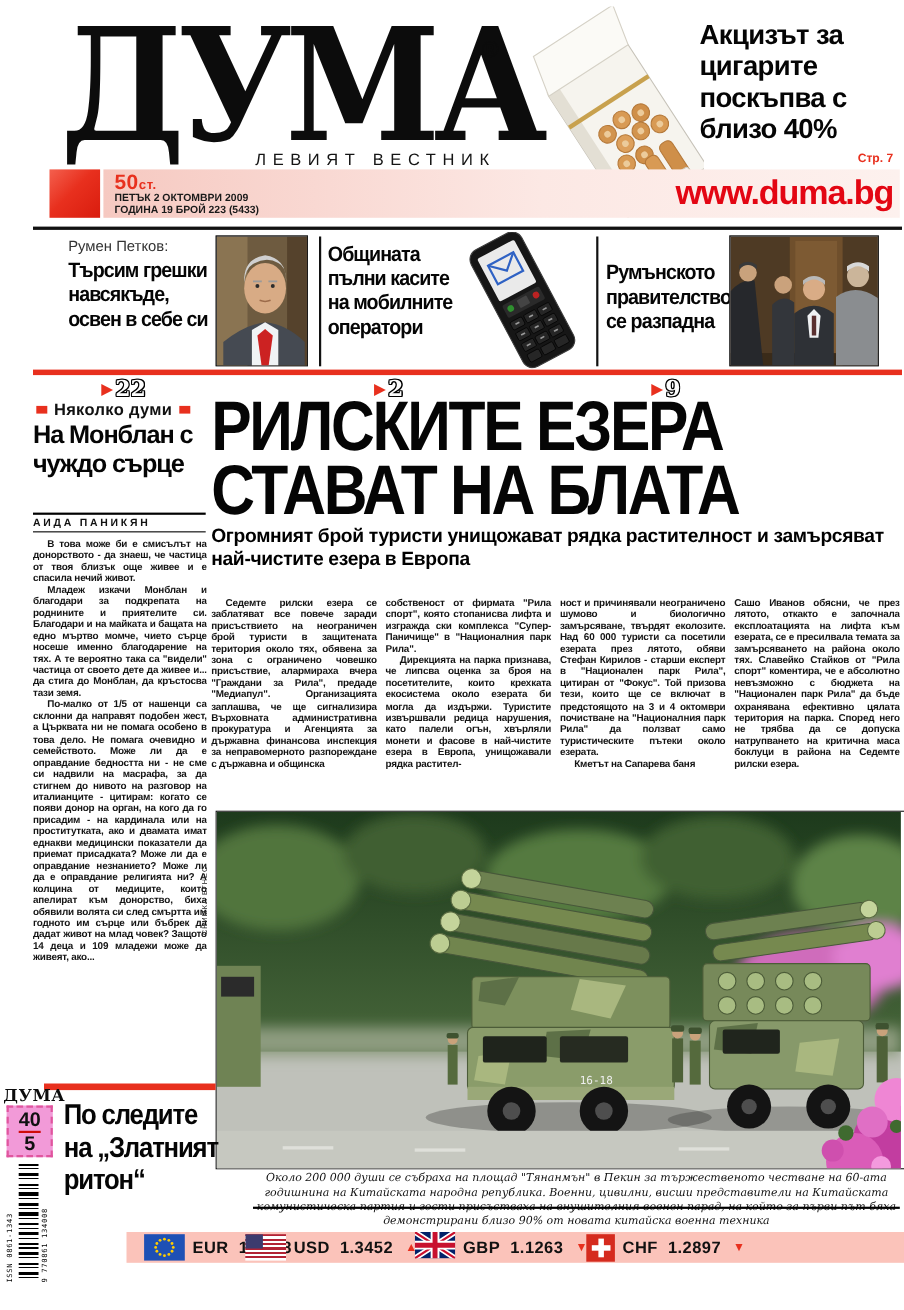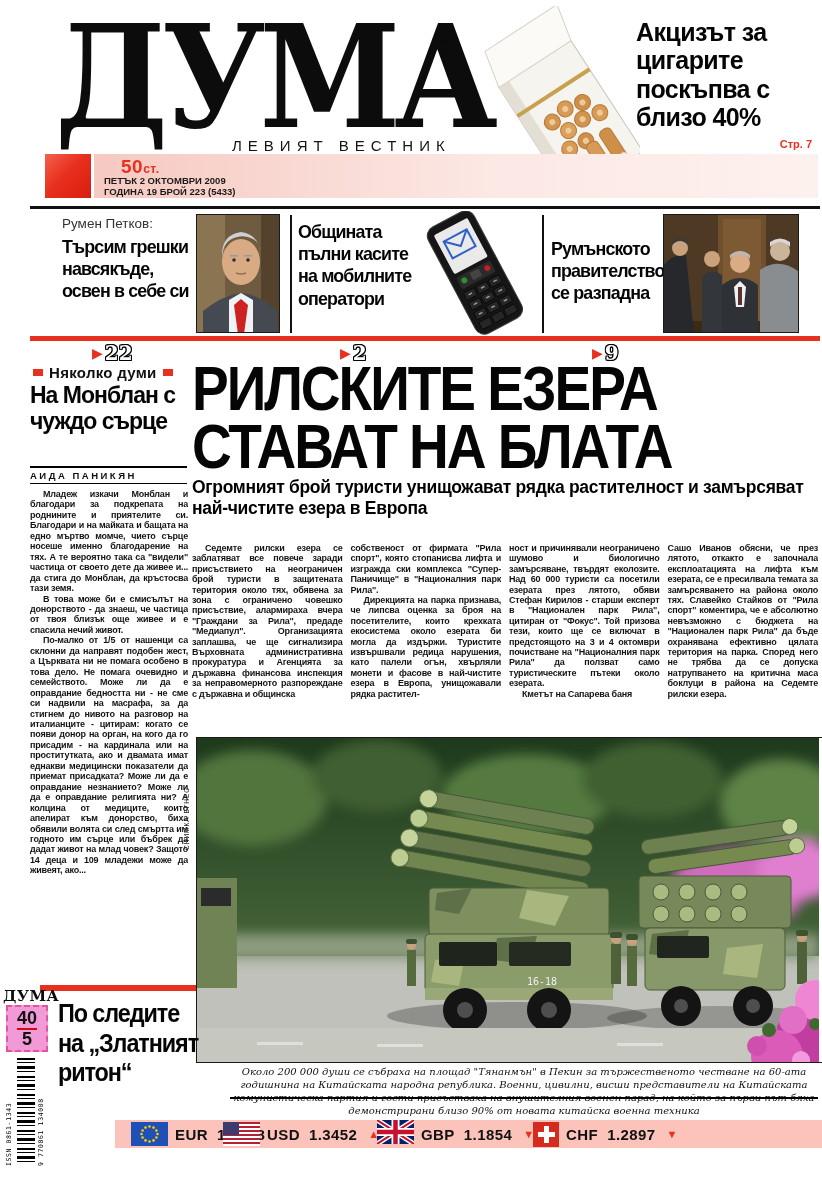--- a/index.html
+++ b/index.html
@@ -19,21 +19,21 @@
   .tagline { left:232px; top:137px; width:226px; font-weight:normal; font-size:15px;
              letter-spacing:6px; white-space:nowrap; color:#141414; }
   .top-story { left:636px; top:18px; width:182px; font-weight:bold; font-size:25px;
                line-height:1.13; letter-spacing:-0.6px; color:#050505; }
   .top-story-page { left:636px; top:138px; width:176px; text-align:right;
                     color:#e8301e; font-weight:bold; font-size:11px; }
   .red-square { left:45px; top:154px; width:46px; height:44px;
                 background:linear-gradient(135deg,#f4604e 0%,#e8301e 45%,#d91c0e 100%); }
   .info-bar { left:94px; top:154px; width:724px; height:44px;
               background:linear-gradient(90deg,#f6c9c1 0%,#fce8e4 55%,#fdf1ee 100%); }
-  .price { left:104px; top:156px; color:#e8301e; font-weight:bold; font-size:19px; letter-spacing:0.5px;margin-left:17px; }
+  .price { left:104px; top:156px; color:#e8301e; font-weight:bold; font-size:19px; letter-spacing:0.5px; }
   .price .unit { font-size:12px; }
   .date-line  { left:104px; top:175px; font-weight:bold; font-size:9.5px; color:#1a1a1a; }
   .issue-line { left:104px; top:186px; font-weight:bold; font-size:9.5px; color:#1a1a1a; }
   .website { left:598px; top:157px; width:214px; text-align:right; color:#e30613;
              font-weight:bold; font-size:31px; letter-spacing:-1px; }
   .rule-black { left:30px; top:206px; width:790px; height:3px; background:#111; }
 
   
   .t-kicker { left:62px; top:216px; font-size:13.5px; color:#333; }
   .t1-title { left:62px; top:236px; width:136px; }
@@ -181,20 +181,21 @@
   </div>
 
   <div class="abs top-story">Акцизът за цигарите поскъпва с близо 40%</div>
   <div class="abs top-story-page">Стр. 7</div>
 
   <div class="abs red-square"></div>
   <div class="abs info-bar"></div>
   <div class="abs price"><span>50</span><span class="unit">ст.</span></div>
   <div class="abs date-line">ПЕТЪК 2 ОКТОМВРИ 2009</div>
   <div class="abs issue-line">ГОДИНА 19 БРОЙ 223 (5433)</div>
+  <div class="abs website">www.duma.bg</div>
   <div class="abs rule-black"></div>
 
   <div class="abs t-kicker">Румен Петков:</div>
   <div class="abs teaser-title t1-title">Търсим грешки навсякъде, освен в себе си</div>
   <div class="abs t-img t1-img">
     <svg width="84" height="119" viewBox="0 0 84 119">
       <rect width="84" height="119" fill="#6e5b40"></rect>
       <rect width="28" height="119" fill="#8a7452"></rect>
       <rect x="64" width="20" height="119" fill="#55422c"></rect>
       <path d="M6 119 L6 96 Q26 80 44 78 Q64 80 80 96 L80 119 Z" fill="#454a52"></path>
@@ -295,22 +296,22 @@
   <div class="abs op-header">
     <span class="sq"></span>
     <span>Няколко думи</span>
     <span class="sq"></span>
   </div>
   <div class="abs op-title">На Монблан с чуждо сърце</div>
   <div class="abs op-rule-a"></div>
   <div class="abs op-author">АИДА ПАНИКЯН</div>
   <div class="abs op-rule-b"></div>
   <div class="abs op-body">
+    <p>В това може би е смисълът на донорството - да знаеш, че частица от твоя близък още живее и е спасила нечий живот.</p>
     <p>Младеж изкачи Монблан и благодари за подкрепата на роднините и приятелите си. Благодари и на майката и бащата на едно мъртво момче, чието сърце носеше именно благодарение на тях. А те вероятно така са "видели" частица от своето дете да живее и... да стига до Монблан, да кръстосва тази земя.</p>
-    <p>В това може би е смисълът на донорството - да знаеш, че частица от твоя близък още живее и е спасила нечий живот.</p>
     <p>По-малко от 1/5 от нашенци са склонни да направят подобен жест, а Църквата ни не помага особено в това дело. Не помага очевидно и семейството. Може ли да е оправдание бедността ни - не сме си надвили на масрафа, за да стигнем до нивото на разговор на италианците - цитирам: когато се появи донор на орган, на кого да го присадим - на кардинала или на проститутката, ако и двамата имат еднакви медицински показатели да приемат присадката? Може ли да е оправдание незнанието? Може ли да е оправдание религията ни? А колцина от медиците, които апелират към донорство, биха обявили волята си след смъртта им годното им сърце или бъбрек да дадат живот на млад човек? Защото 14 деца и 109 младежи може да живеят, ако...</p>
   </div>
 
   <div class="abs hl hl1">РИЛСКИТЕ ЕЗЕРА</div>
   <div class="abs hl hl2">СТАВАТ НА БЛАТА</div>
   <div class="abs subhead">Огромният брой туристи унищожават рядка растителност и замърсяват най-чистите езера в Европа</div>
 
   <div class="abs news-cols">
     <div>
       <p class="ind">Седемте рилски езера се заблатяват все повече заради присъствието на неограничен брой туристи в защитената територия около тях, обявена за зона с ограничено човешко присъствие, алармираха вчера "Граждани за Рила", предаде "Медиапул". Организацията заплашва, че ще сигнализира Върховната административна прокуратура и Агенцията за държавна финансова инспекция за неправомерното разпореждане с държавна и общинска</p>
@@ -504,21 +505,21 @@
     <div class="rate r3">
       <span class="flag">
         <svg width="37" height="24" viewBox="0 0 37 24">
           <rect width="37" height="24" fill="#012169"></rect>
           <path d="M0 0 L37 24 M37 0 L0 24" stroke="#fff" stroke-width="5"></path>
           <path d="M0 0 L37 24 M37 0 L0 24" stroke="#C8102E" stroke-width="2"></path>
           <path d="M18.5 0 V24 M0 12 H37" stroke="#fff" stroke-width="8"></path>
           <path d="M18.5 0 V24 M0 12 H37" stroke="#C8102E" stroke-width="4.5"></path>
         </svg>
       </span>
-      <span class="txt"><span>GBP</span>&nbsp;&nbsp;<span>1.1854</span></span>
+      <span class="txt"><span>GBP</span>&nbsp;&nbsp;<span>1.1263</span></span>
       <span class="trend">▼</span>
     </div>
     <div class="rate r4">
       <span class="flag flag-ch">
           <span class="v"></span>
           <span class="h"></span>
         </span>
       <span class="txt"><span>CHF</span>&nbsp;&nbsp;<span>1.2897</span></span>
       <span class="trend">▼</span>
     </div>

